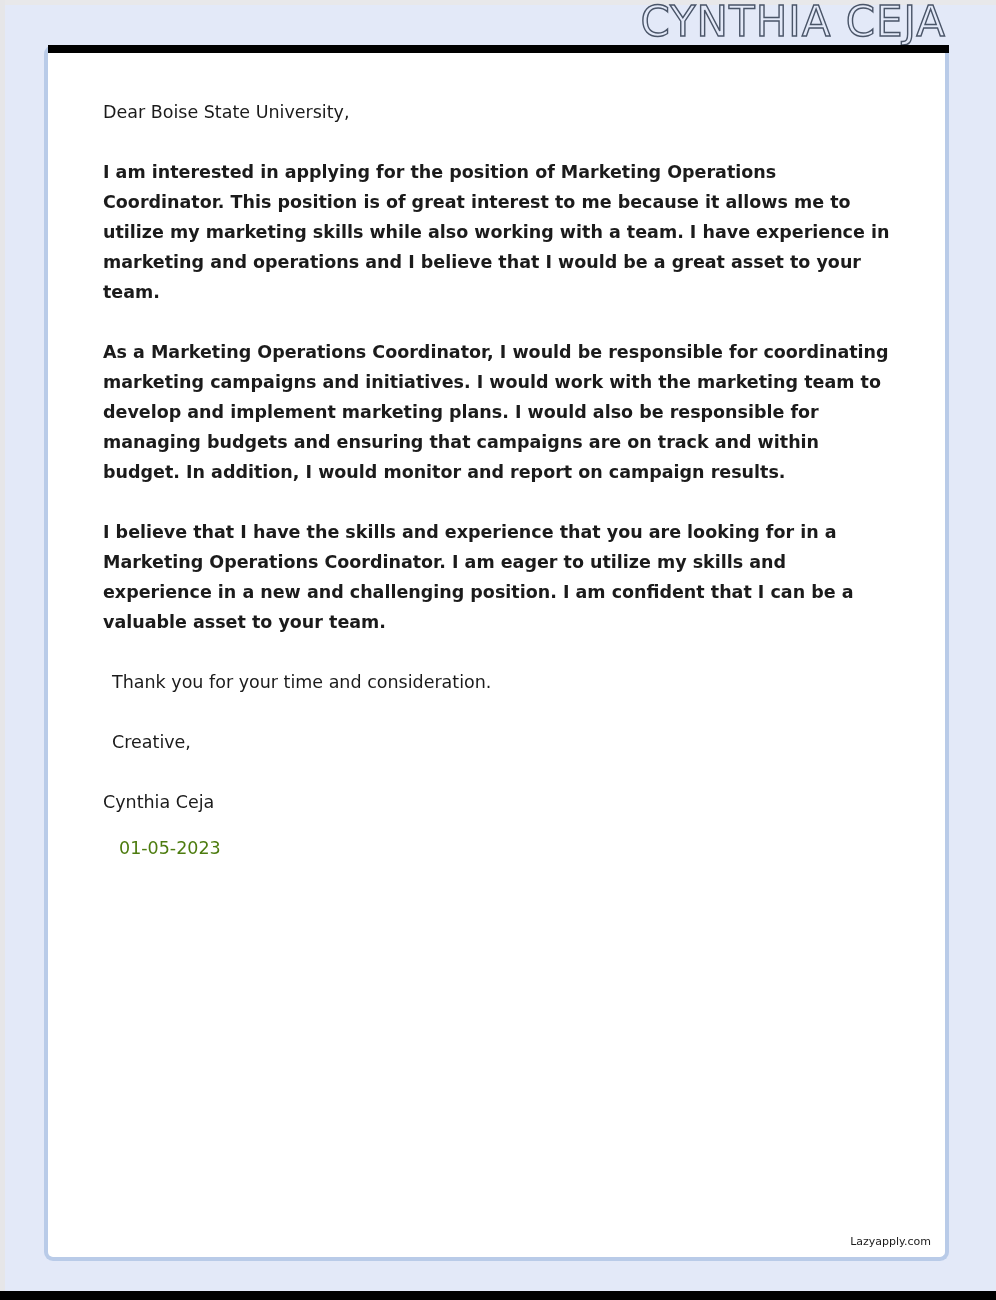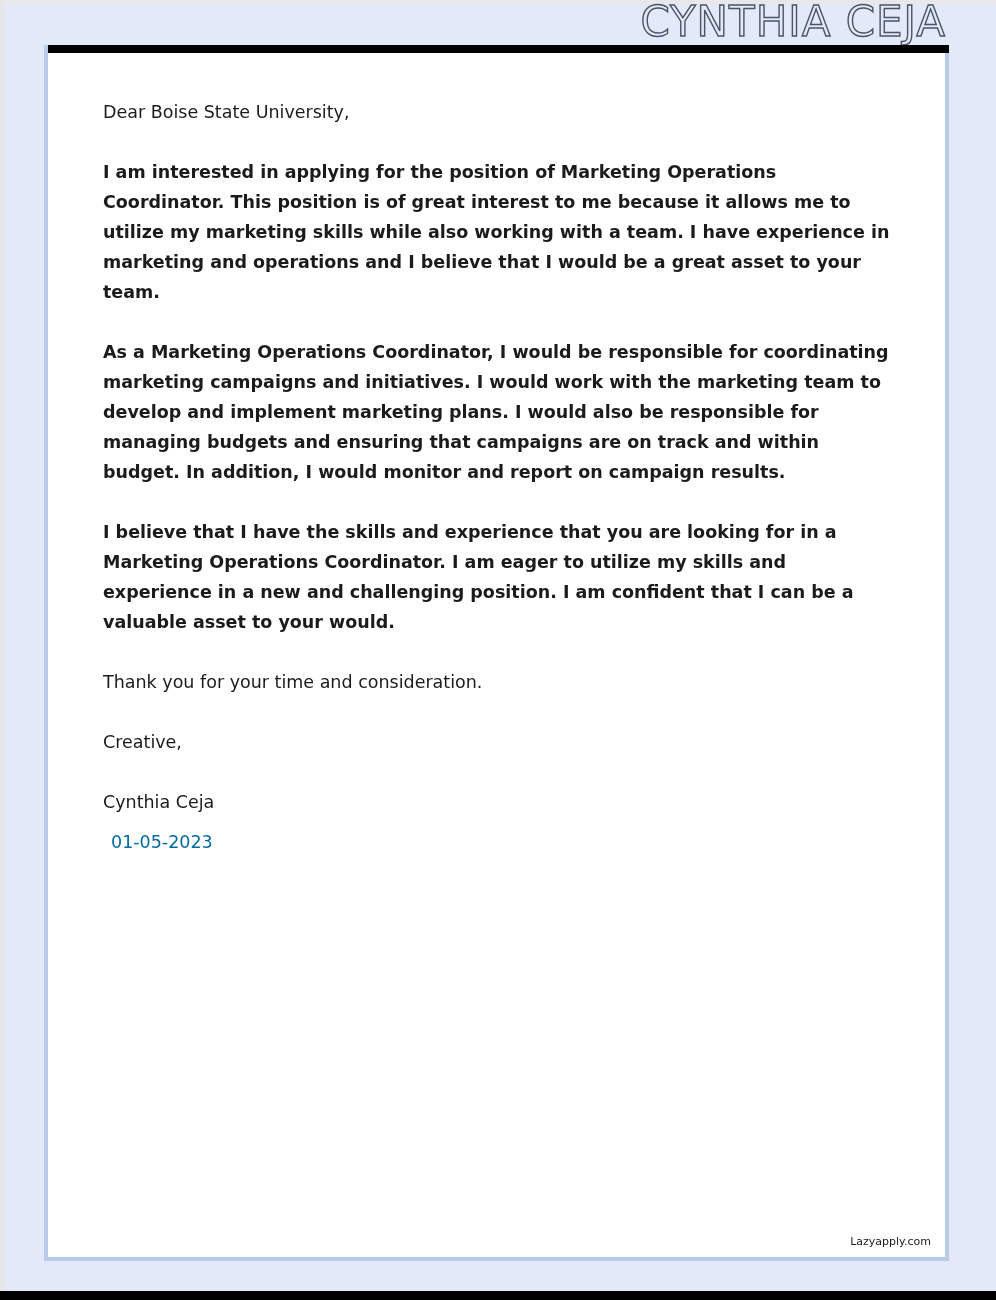--- a/index.html
+++ b/index.html
@@ -61,20 +61,21 @@
     position: absolute;
     left: 44px;
     top: 45px;
     width: 905px;
     height: 1216px;
     background: #ffffff;
     border-left: 4px solid #b9cbe8;
     border-right: 4px solid #b9cbe8;
     border-bottom: 4px solid #b9cbe8;
     box-sizing: border-box;
+    border-radius: 9px;
   }
   .page-topbar {
     position: absolute;
     left: 0;
     top: 0;
     width: 901px;
     height: 8px;
     background: #000000;
   }
 
@@ -89,28 +90,28 @@
   .para,
   .closing-line,
   .sign-name {
     font-size: 17.5px;
     line-height: 30px;
     color: #1b1b1b;
     margin: 0;
   }
   .salutation { margin-bottom: 30px; }
   .para { margin-bottom: 30px; font-weight: bold; }
-  .closing-line { margin-bottom: 30px; }
+  .closing-line { margin-bottom: 30px; margin-left: 9px; }
   .sign-name { margin-bottom: 10px; }
 
   .sign-date {
     font-size: 17.5px;
     line-height: 30px;
-    color: #0369a1;
-    margin: 8px;
+    color: #4d7c0f;
+    margin: 16px;
   }
 
   .footer-brand {
     position: absolute;
     right: 14px;
     bottom: 6px;
     font-size: 11px;
     color: #1b1b1b;
     line-height: 18px;
   }
@@ -129,21 +130,21 @@
   <div class="page-topbar"></div>
 
   <div class="letter-body">
     <p class="salutation">Dear Boise State University,</p>
 
     <p class="para">I am interested in applying for the position of Marketing Operations Coordinator. This position is of great interest to me because it allows me to utilize my marketing skills while also working with a team. I have experience in marketing and operations and I believe that I would be a great asset to your team.</p>
 
     <p class="para">As a Marketing Operations Coordinator, I would be responsible for coordinating marketing campaigns and initiatives. I would work with the marketing team to develop and implement marketing plans. I would also be responsible for managing budgets and ensuring that campaigns are on track and within budget. In addition, I would monitor and report on campaign results.</p>
 
 
-    <p class="para">I believe that I have the skills and experience that you are looking for in a Marketing Operations Coordinator. I am eager to utilize my skills and experience in a new and challenging position. I am confident that I can be a valuable asset to your would.</p>
+    <p class="para">I believe that I have the skills and experience that you are looking for in a Marketing Operations Coordinator. I am eager to utilize my skills and experience in a new and challenging position. I am confident that I can be a valuable asset to your team.</p>
 
     <p class="closing-line">Thank you for your time and consideration.</p>
 
     <p class="closing-line">Creative,</p>
 
     <p class="sign-name">Cynthia Ceja</p>
 
     <p class="sign-date">01-05-2023</p>
   </div>
 

